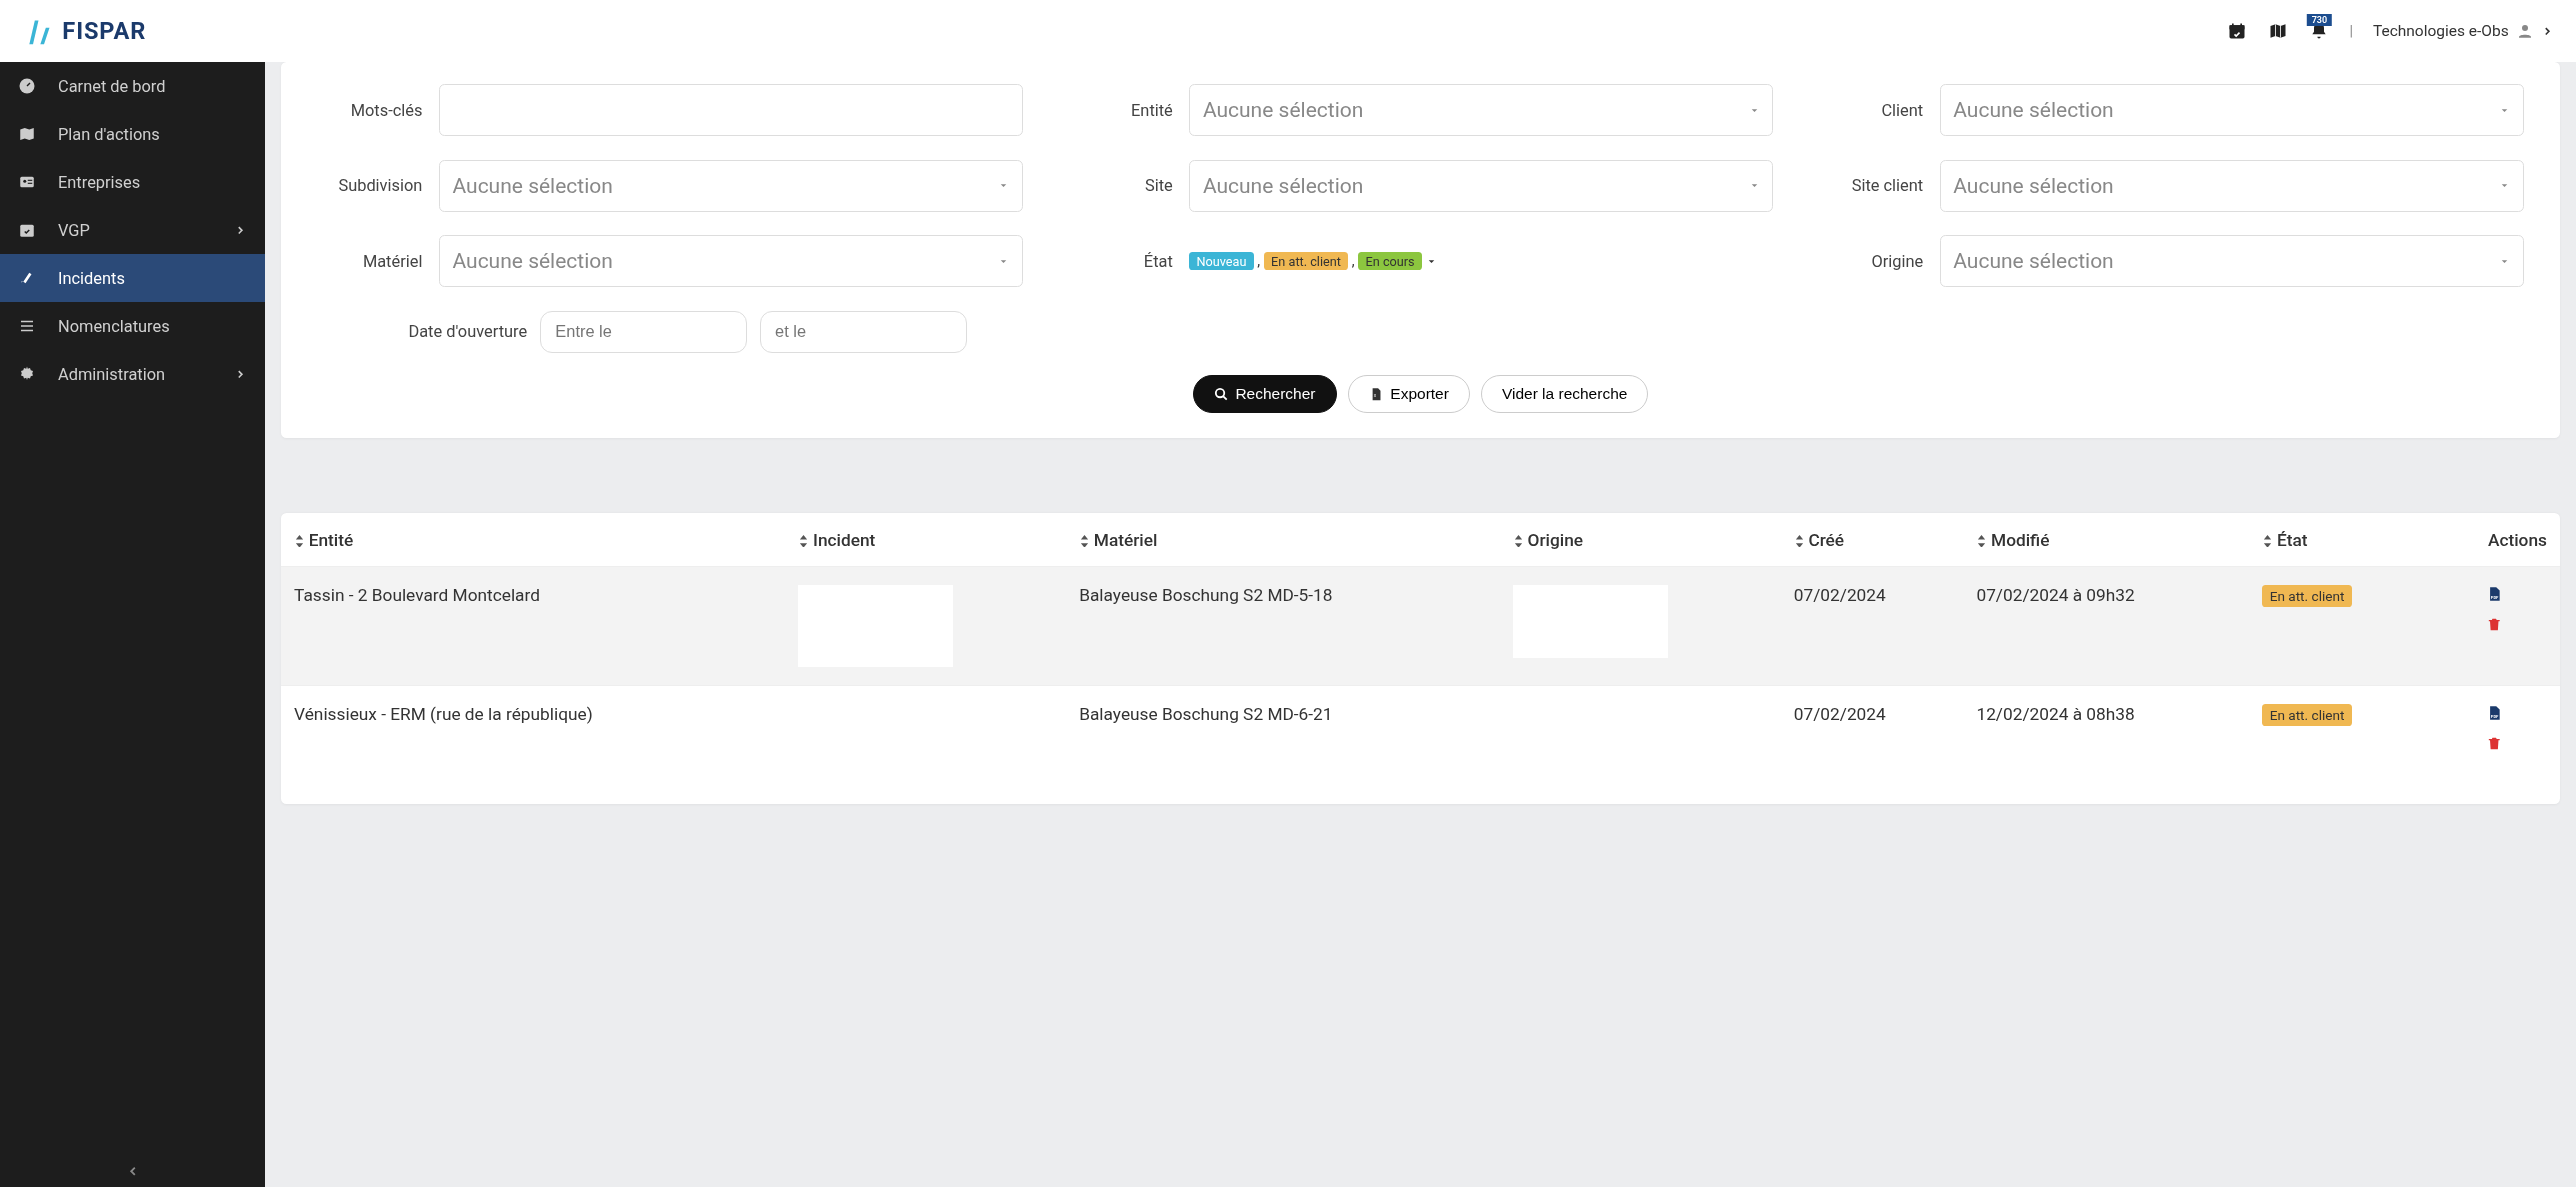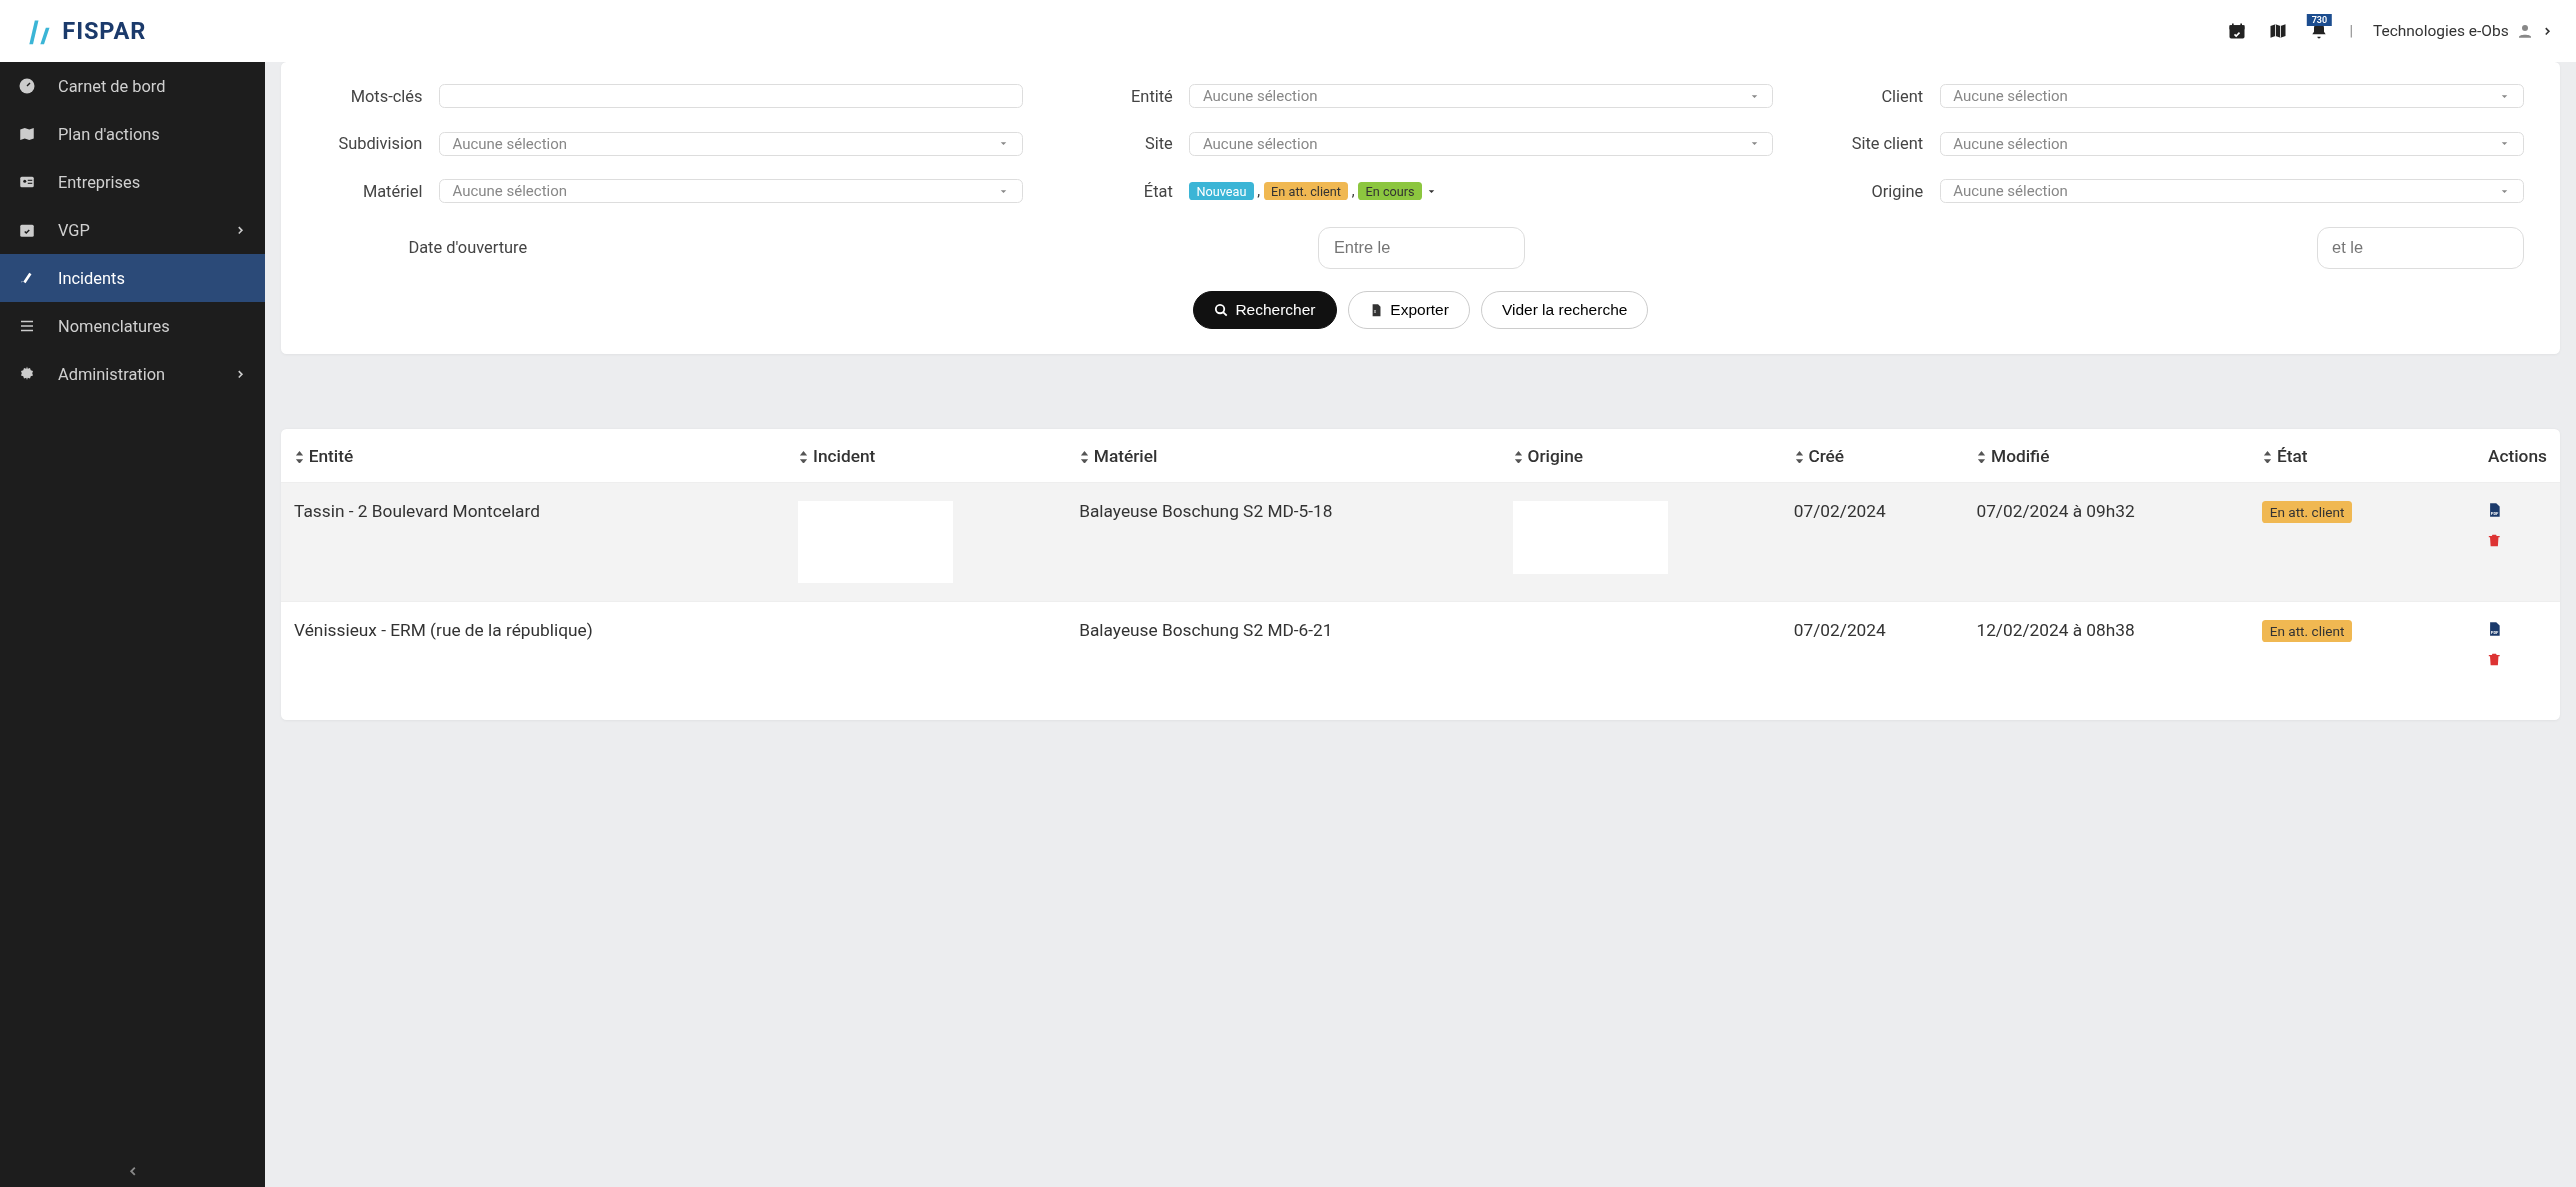--- a/index.html
+++ b/index.html
@@ -20,31 +20,31 @@
 .sidebar-item { display: flex; align-items: center; gap: 22px; padding: 14.5px 18px; font-size: 16.4px; cursor: pointer; position: relative; }
 .sidebar-item.active { background: #2b4a78; color: #fff; }
 .sidebar-item .chev { margin-left: auto; }
 .sidebar-collapse { position: absolute; bottom: 9px; left: 50%; transform: translateX(-50%); color: #888; cursor: pointer; }
 
 .main { flex: 1; padding: 0 16.4px 27px 16.4px; overflow: auto; }
 .filter-card { background: #fff; border-radius: 5.5px; padding: 22px 36px 25.5px 36px; box-shadow: 0 0.9px 2.7px rgba(0,0,0,0.05); margin-bottom: 75px; }
 .filter-grid { display: grid; grid-template-columns: repeat(3, 1fr); gap: 23.6px 45px; align-items: center; }
 .filter-row { display: flex; align-items: center; gap: 16.4px; }
 .filter-row label { width: 105px; text-align: right; font-size: 16.4px; color: #444; flex-shrink: 0; }
-.filter-input, .filter-select { flex: 1; height: 24px; border: 0.9px solid #ddd; border-radius: 5.5px; padding: 0 12.7px; font-size: 15px; background: #fff; color: #888; display: flex; align-items: center; justify-content: space-between; cursor: pointer; }
+.filter-input, .filter-select { flex: 1; height: 52px; border: 0.9px solid #ddd; border-radius: 5.5px; padding: 0 12.7px; font-size: 21px; background: #fff; color: #888; display: flex; align-items: center; justify-content: space-between; cursor: pointer; }
 .filter-input { color: #333; }
 .filter-input::placeholder { color: #888; }
 input.filter-input { outline: none; }
 .state-select { flex: 1; display: flex; align-items: center; gap: 3.6px; flex-wrap: wrap; }
 .tag { font-size: 12.7px; padding: 1.8px 7.3px; border-radius: 3.6px; font-weight: 400; }
 .tag-nouveau { background: #3bb5d6; color: #fff; }
 .tag-att { background: #f0b852; color: #333; }
 .tag-cours { background: #8cc63f; color: #333; }
 
-.date-row { display: flex; align-items: center; gap: 12.7px; margin-top: 23.6px; margin-left: 91px; justify-content: space-between; }
+.date-row { display: flex; align-items: center; gap: 12.7px; margin-top: 23.6px; margin-left: 91px; }
 .date-row label { font-size: 16.4px; color: #444; }
 .date-input { width: 207px; height: 42px; border: 0.9px solid #ddd; border-radius: 12px; padding: 0 14.5px; font-size: 16.4px; color: #888; }
 
 .action-row { display: flex; gap: 11px; justify-content: center; margin-top: 22px; }
 .btn { padding: 9px 20px; border-radius: 20px; font-size: 15.5px; cursor: pointer; display: inline-flex; align-items: center; gap: 7.3px; border: 0.9px solid #ccc; background: #fff; }
 .btn-primary { background: #111; color: #fff; border-color: #111; }
 
 .table-card { background: #fff; border-radius: 5.5px; overflow: hidden; box-shadow: 0 0.9px 2.7px rgba(0,0,0,0.05); }
 .tbl { width: 100%; border-collapse: collapse; }
 .tbl th { text-align: left; padding: 16.4px 12.7px; font-size: 17.3px; font-weight: 500; color: #333; }

